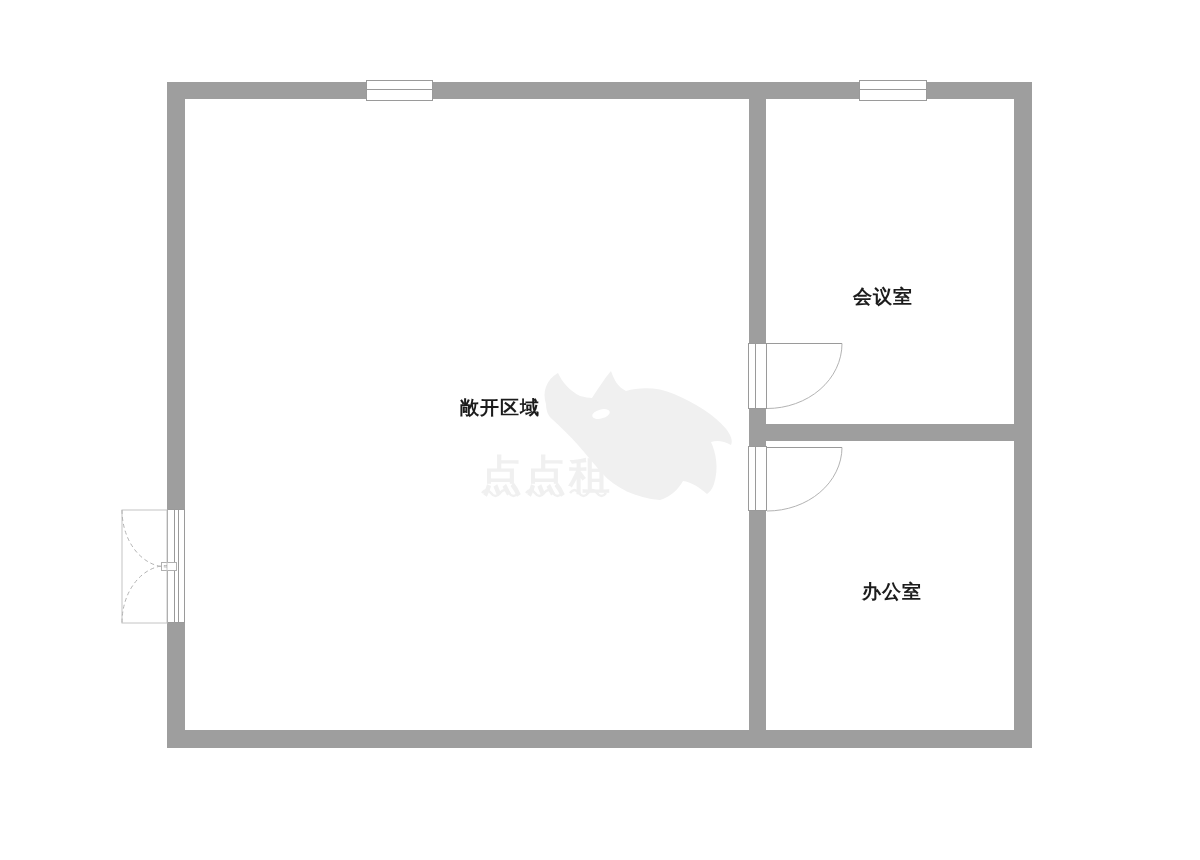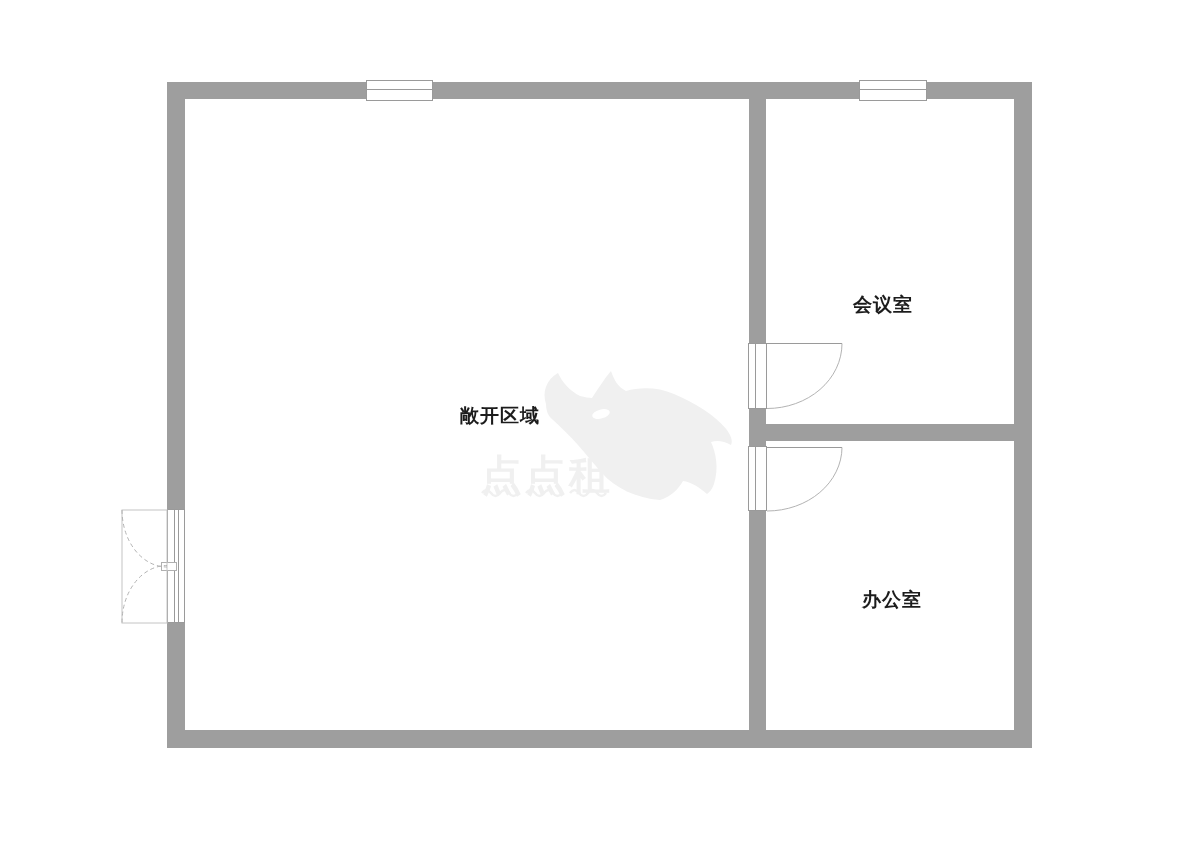--- a/index.html
+++ b/index.html
@@ -61,21 +61,20 @@
     box-sizing: border-box;
   }
   .room-label {
     position: absolute;
     transform: translate(-50%, -50%);
     font-size: 19px;
     font-weight: bold;
     color: #1c1c1c;
     letter-spacing: 1px;
     white-space: nowrap;
-    margin-top: 8px;
   }
 </style>
 </head>
 <body>
 
 <div class="plan">
 
   <svg class="overlay" width="1200" height="860" viewBox="0 0 1200 860">
     <path d="M546,404
              C542,392 546,380 558,373

